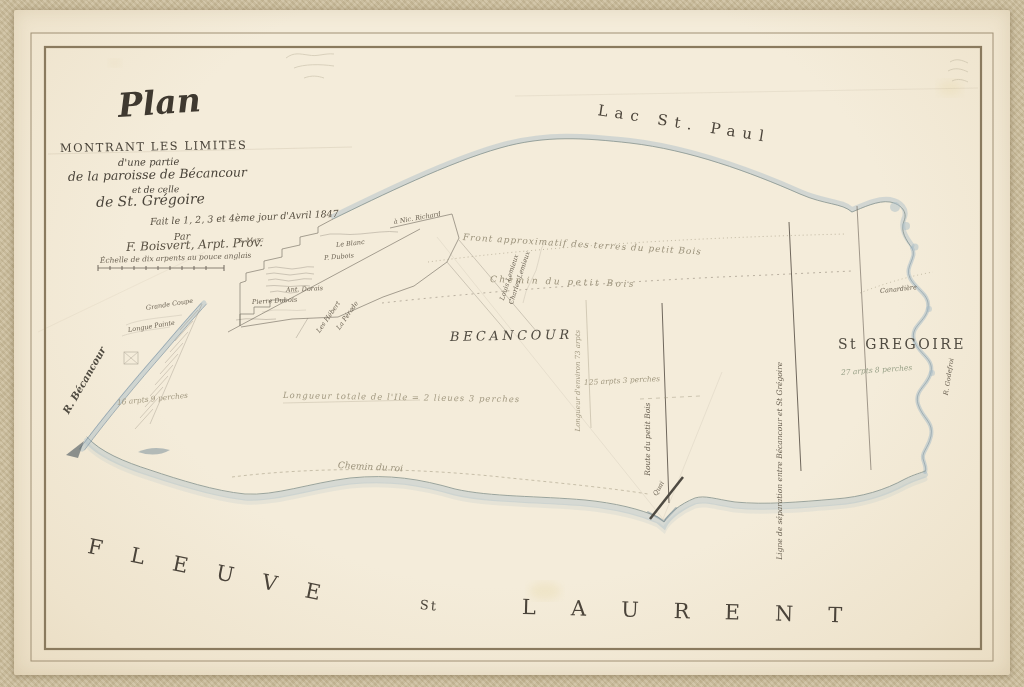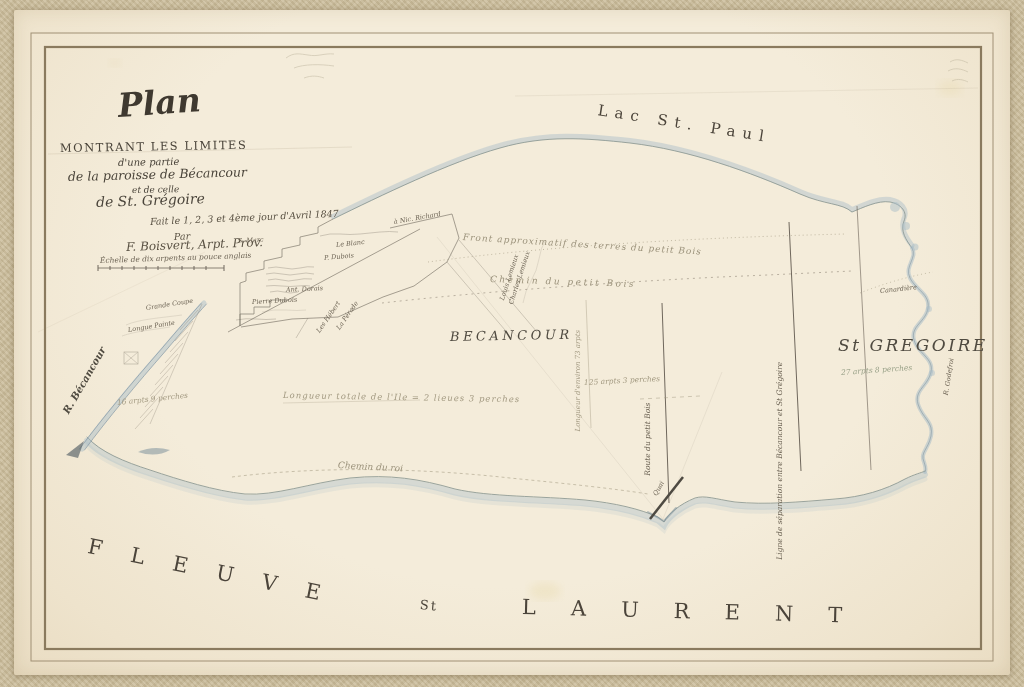--- a/index.html
+++ b/index.html
@@ -19,21 +19,21 @@
     border-radius:2px;
   }
   svg{position:absolute;left:0;top:0;}
   
   .lbl{position:absolute;white-space:nowrap;transform-origin:left center;color:#5f5748;font-family:"DejaVu Serif",serif;line-height:1;}
   .caps-water{font-size:15px;letter-spacing:7px;color:#4b443a;}
   .caps-river{font-size:21px;letter-spacing:29px;color:#4b443a;}
   .caps-river2{font-size:21px;letter-spacing:35px;color:#4b443a;}
   .caps-river-sm{font-size:13px;letter-spacing:2px;color:#4b443a;}
   .caps-region{font-size:13px;letter-spacing:3.5px;font-style:italic;color:#4f4a40;}
-  .caps-region-sm{font-size:17px;letter-spacing:2.5px;color:#4f4a40;font-style:italic;}
+  .caps-region-sm{font-size:14px;letter-spacing:2.5px;color:#4f4a40;}
   .script-river{font-size:10px;font-style:italic;font-weight:bold;color:#4f4a40;}
   .script-xs{font-size:6.5px;font-style:italic;color:#6c6354;}
   .script-vert{font-size:7.5px;font-style:italic;color:#6c6354;}
   .pencil-script{font-size:9px;font-style:italic;color:#9b927b;}
   .pencil{font-size:8.5px;font-style:italic;color:#a39a82;letter-spacing:1px;}
   .pencil-sm{font-size:7.5px;font-style:italic;color:#a39a82;}
   .pencil-green{font-size:7.5px;font-style:italic;color:#9aa289;}
   .pencil-vert{font-size:7px;font-style:italic;color:#a39a82;}
   .ls1{letter-spacing:1px;}
   .ls2{letter-spacing:2.5px;}

